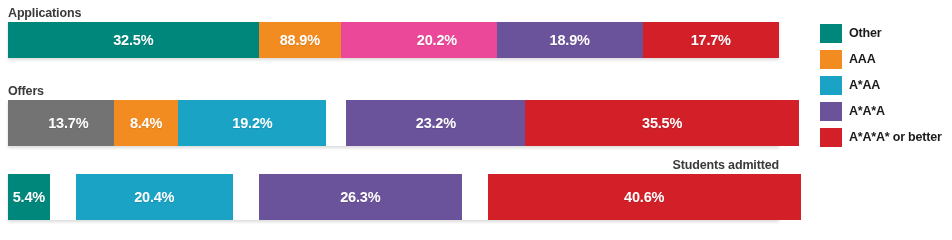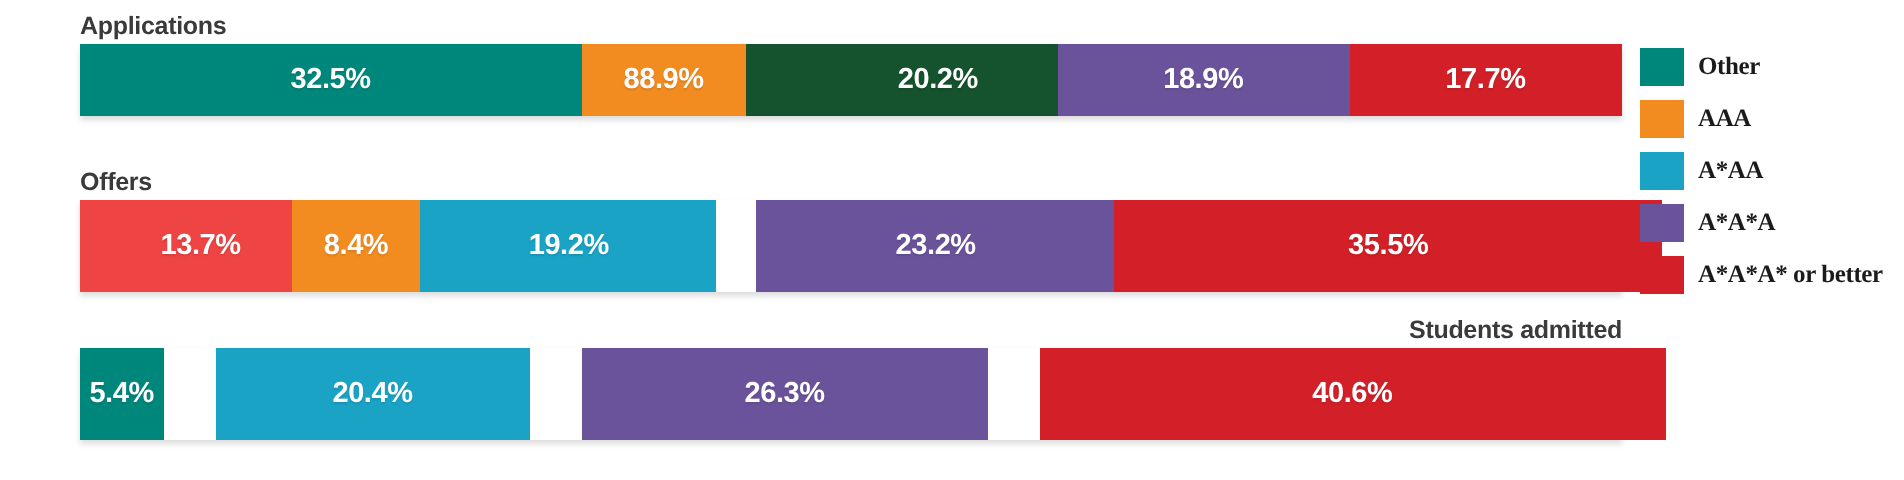--- a/index.html
+++ b/index.html
@@ -21,21 +21,21 @@
   
   .plot-area {
     position: absolute;
     left: 0;
     top: 0;
     width: 812px;
     height: 236px;
   }
   .bar-group {
     position: absolute;
-    left: 40px;
+    left: 8px;
     width: 771px;
   }
   .bar-group.g0 { top: 6px; }
   .bar-group.g1 { top: 84px; }
   .bar-group.g2 { top: 158px; text-align: right; }
 
   .group-label {
     font-size: 12.5px;
     font-weight: bold;
     color: #3a3a3a;
@@ -73,21 +73,20 @@
   .legend {
     position: absolute;
     left: 820px;
     top: 20px;
     width: 132px;
   }
   .legend-item {
     display: flex;
     align-items: center;
     height: 26px;
-    font-family: Liberation Serif, serif;
   }
   .legend-swatch {
     width: 22px;
     height: 19px;
     flex: 0 0 auto;
     margin-right: 7px;
   }
   .legend-label {
     font-size: 12.5px;
     font-weight: bold;
@@ -106,36 +105,36 @@
 
     <div class="bar-group g0">
       <div class="group-label">Applications</div>
       <div class="bar-track">
         <div class="seg" style="flex: 0 0 32.5%; background: rgb(0, 135, 124);">
           <span class="seg-label">32.5%</span>
         </div>
         <div class="seg" style="flex: 0 0 10.7%; background: rgb(242, 140, 33);">
           <span class="seg-label">88.9%</span>
         </div>
-        <div class="seg" style="flex: 0 0 20.2%; background: #14532d; padding-left: 36px;">
+        <div class="seg" style="flex: 0 0 20.2%; background: #ec4899; padding-left: 36px;">
           <span class="seg-label">20.2%</span>
         </div>
         <div class="seg" style="flex: 0 0 18.9%; background: rgb(107, 83, 155);">
           <span class="seg-label">18.9%</span>
         </div>
         <div class="seg" style="flex: 0 0 17.7%; background: rgb(211, 32, 40);">
           <span class="seg-label">17.7%</span>
         </div>
       </div>
     </div>
 
     <div class="bar-group g1">
       <div class="group-label">Offers</div>
       <div class="bar-track">
-        <div class="seg" style="flex: 0 0 13.7%; background: #ef4444; padding-left: 15px;">
+        <div class="seg" style="flex: 0 0 13.7%; background: #737373; padding-left: 15px;">
           <span class="seg-label">13.7%</span>
         </div>
         <div class="seg" style="flex: 0 0 8.4%; background: rgb(242, 140, 33);">
           <span class="seg-label">8.4%</span>
         </div>
         <div class="seg" style="flex: 0 0 19.2%; background: rgb(27, 163, 198); text-align: right;">
           <span class="seg-label">19.2%</span>
         </div>
         <div class="seg" style="flex: 0 0 23.2%; background: rgb(107, 83, 155); margin-left: 20px;">
           <span class="seg-label">23.2%</span>

